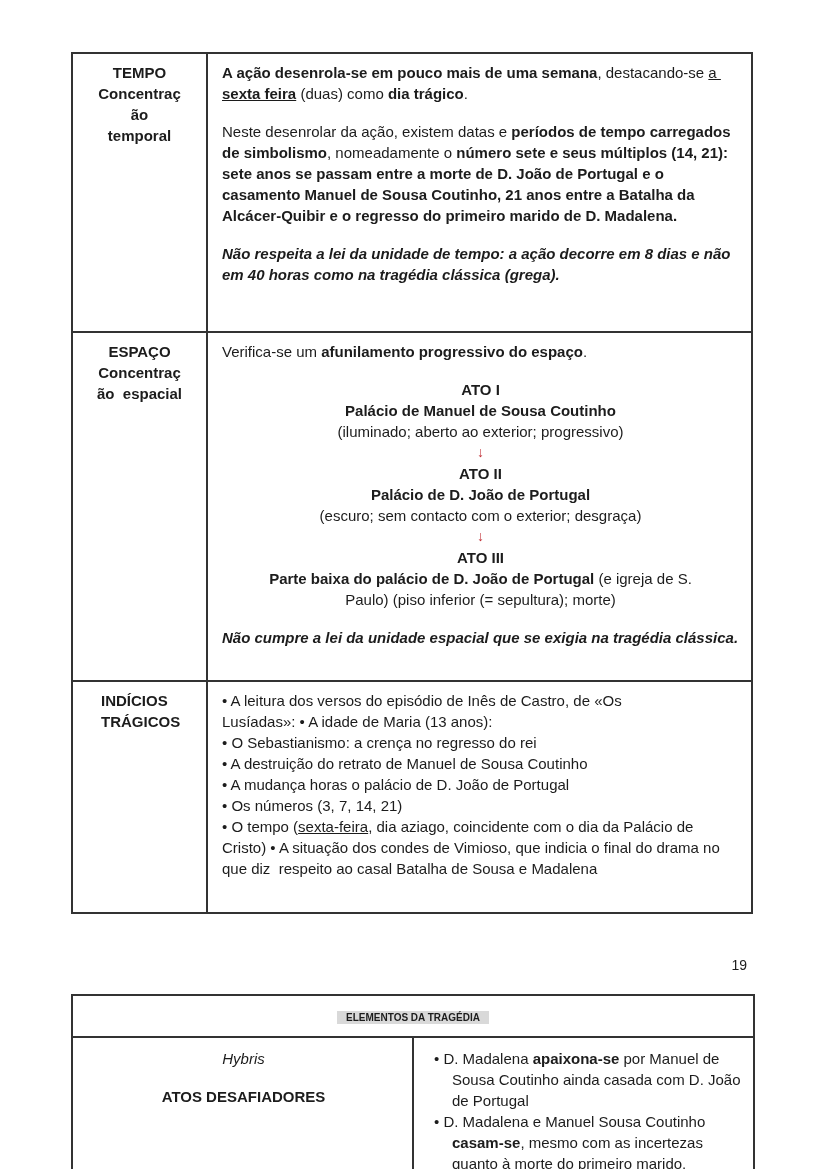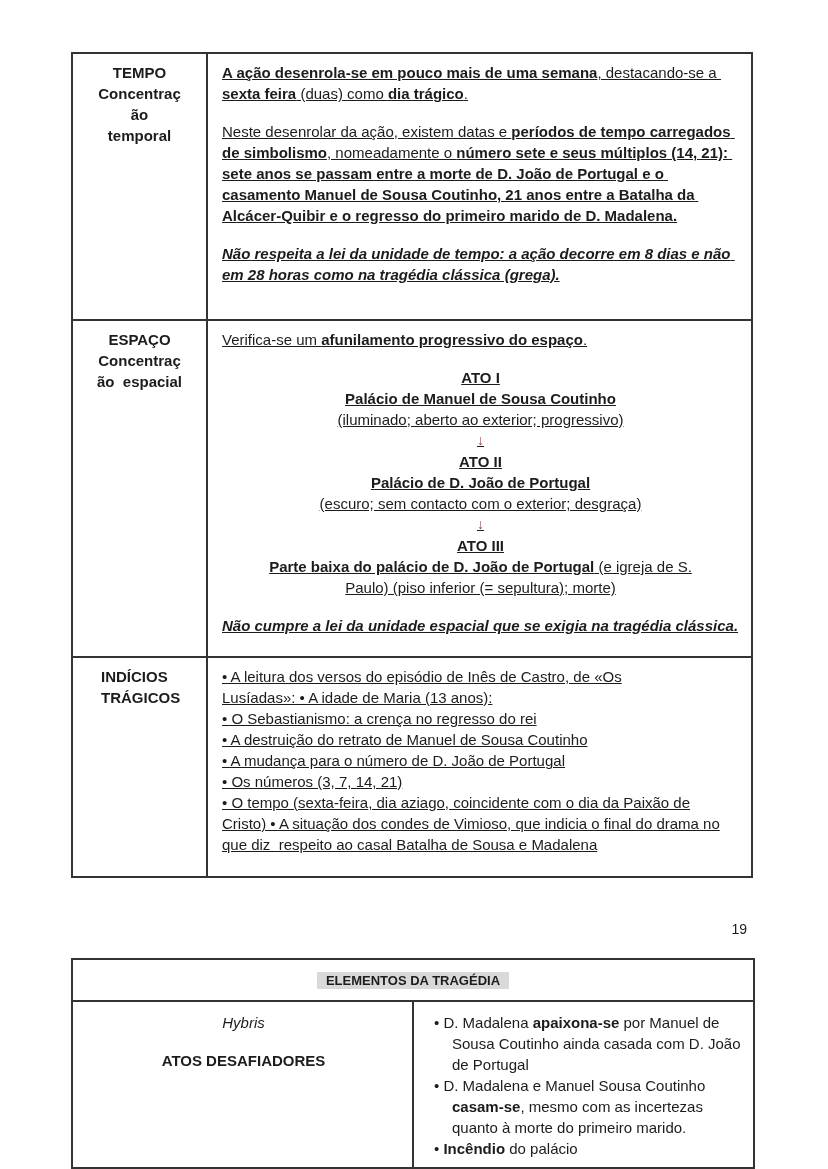--- a/index.html
+++ b/index.html
@@ -15,38 +15,38 @@
   table { border-collapse: collapse; table-layout: fixed; }
   .t1 { width: 682px; }
   .t2 { width: 684px; }
   td {
     border: 2px solid #333333;
     vertical-align: top;
     font-size: 15px;
   }
   .hcell  { width: 121px; padding: 8px 6px 8px 6px; }
   .hcell2 { width: 162px; padding: 10px 6px 8px 8px; }
-  .ccell  { padding: 8px 12px 8px 14px; text-decoration: underline; }
+  .ccell  { padding: 8px 12px 20px 14px; }
   .ccell2 { padding: 10px 12px 8px 12px; }
   .row-tempo    .ccell, .row-tempo    .hcell { height: 249px; }
   .row-espaco   .ccell, .row-espaco   .hcell { height: 319px; }
   .row-indicios .ccell, .row-indicios .hcell { height: 202px; }
   .t2 .title-cell { height: 30px; padding: 5px 6px; text-align: center; vertical-align: middle; }
   .t2 .body-row .hcell2, .t2 .body-row .ccell2 { height: 127px; }
 
   .line { line-height: 21px; min-height: 21px; white-space: pre-wrap; }
   .line.blank { min-height: 17px; }
   .line.align-center { text-align: center; }
   .line.arrow { color: var(--arrow, #c23239); font-weight: bold; font-size: 14px; }
   .line.bullet { padding-left: 26px; text-indent: -18px; }
 
   .b { font-weight: bold; }
   .i { font-style: italic; }
   .u { text-decoration: underline; }
-  .hl { background: var(--highlight, #d9d9d9); padding: 1px 9px; font-size: 13px; }
+  .hl { background: var(--highlight, #d9d9d9); padding: 1px 9px; font-size: 10px; }
 
   .pageno {
     width: 684px;
     margin-top: 40px;
     margin-bottom: 18px;
     text-align: right;
     padding-right: 8px;
     box-sizing: border-box;
     font-size: 14px;
     line-height: 22px;
@@ -64,21 +64,21 @@
             <div class="line align-center"><span class="b">TEMPO</span></div>
             <div class="line align-center"><span class="b">Concentraç</span></div>
             <div class="line align-center"><span class="b">ão</span></div>
             <div class="line align-center"><span class="b">temporal</span></div>
           </td>
         <td class="ccell" style="border-color: rgb(51, 51, 51);">
             <div class="line"><span class="b">A ação desenrola-se em pouco mais de uma semana</span><span>, destacando-se </span><span class="u">a </span><span class="b u">sexta feira</span><span> (duas) como </span><span class="b">dia trágico</span><span>.</span></div>
             <div class="line blank"></div>
             <div class="line"><span>Neste desenrolar da ação, existem datas e </span><span class="b">períodos de tempo carregados de simbolismo</span><span>, nomeadamente o </span><span class="b">número sete e seus múltiplos (14, 21): sete anos se passam entre a morte de D. João de Portugal e o casamento Manuel de Sousa Coutinho, 21 anos entre a Batalha da Alcácer-Quibir e o regresso do primeiro marido de D. Madalena.</span></div>
             <div class="line blank"></div>
-            <div class="line"><span class="b i">Não respeita a lei da unidade de tempo: a ação decorre em 8 dias e não em 28 horas como na tragédia clássica (grega).</span></div>
+            <div class="line"><span class="b i">Não respeita a lei da unidade de tempo: a ação decorre em 8 dias e não em 40 horas como na tragédia clássica (grega).</span></div>
           </td>
       </tr>
       <tr class="row-espaco">
         <td class="hcell" style="border-color: rgb(51, 51, 51); margin-top: 40px;">
             <div class="line align-center"><span class="b">ESPAÇO</span></div>
             <div class="line align-center"><span class="b">Concentraç</span></div>
             <div class="line align-center"><span class="b">ão  espacial</span></div>
           </td>
         <td class="ccell" style="border-color: rgb(51, 51, 51);">
             <div class="line"><span>Verifica-se um </span><span class="b">afunilamento progressivo do espaço</span><span>.</span></div>
@@ -101,23 +101,23 @@
       <tr class="row-indicios">
         <td class="hcell" style="padding-left: 28px; border-color: rgb(51, 51, 51);">
             <div class="line"><span class="b">INDÍCIOS</span></div>
             <div class="line"><span class="b">TRÁGICOS</span></div>
           </td>
         <td class="ccell" style="border-color: rgb(51, 51, 51);">
             <div class="line"><span>• A leitura dos versos do episódio de Inês de Castro, de «Os</span></div>
             <div class="line"><span>Lusíadas»: • A idade de Maria (13 anos):</span></div>
             <div class="line"><span>• O Sebastianismo: a crença no regresso do rei</span></div>
             <div class="line"><span>• A destruição do retrato de Manuel de Sousa Coutinho</span></div>
-            <div class="line"><span>• A mudança para o número de D. João de Portugal</span></div>
+            <div class="line"><span>• A mudança horas o palácio de D. João de Portugal</span></div>
             <div class="line"><span>• Os números (3, 7, 14, 21)</span></div>
-            <div class="line"><span>• O tempo (</span><span class="u">sexta-feira</span><span>, dia aziago, coincidente com o dia da Paixão de</span></div>
+            <div class="line"><span>• O tempo (</span><span class="u">sexta-feira</span><span>, dia aziago, coincidente com o dia da Palácio de</span></div>
             <div class="line"><span>Cristo) • A situação dos condes de Vimioso, que indicia o final do drama no</span></div>
             <div class="line"><span>que diz  respeito ao casal Batalha de Sousa e Madalena</span></div>
           </td>
       </tr>
     </tbody>
   </table>
 
   <div class="pageno">19</div>
 
   <table class="t2">

